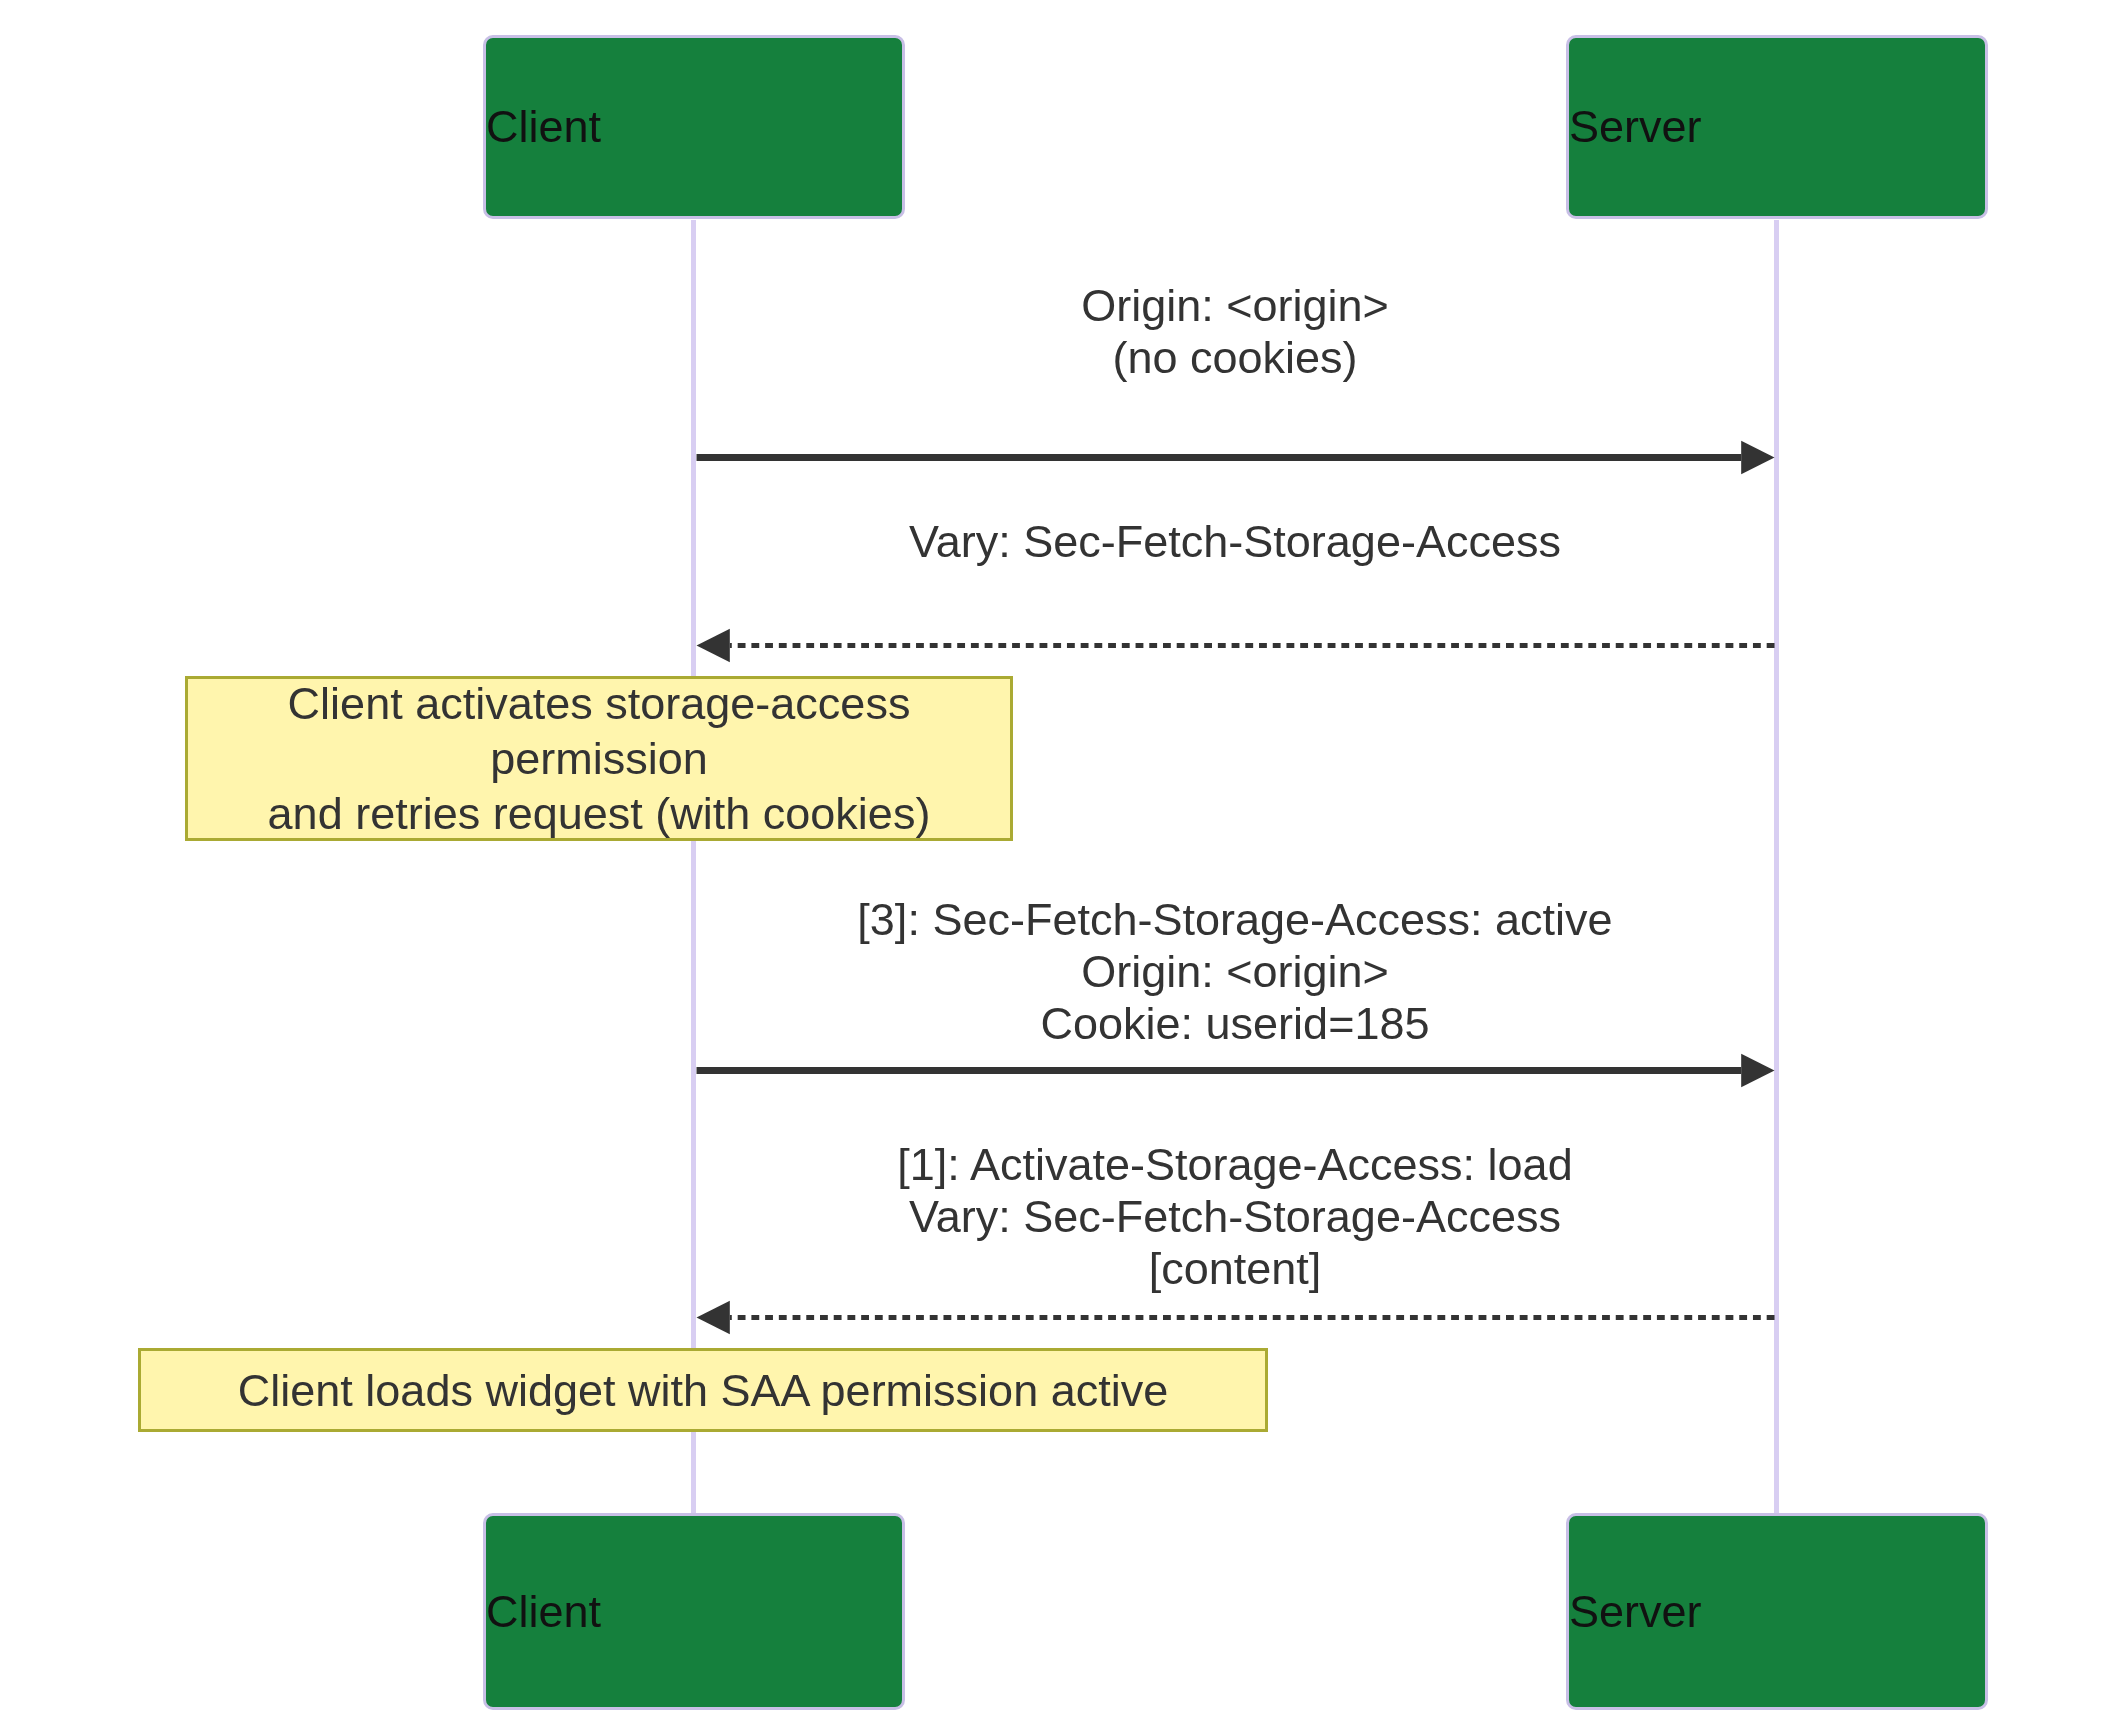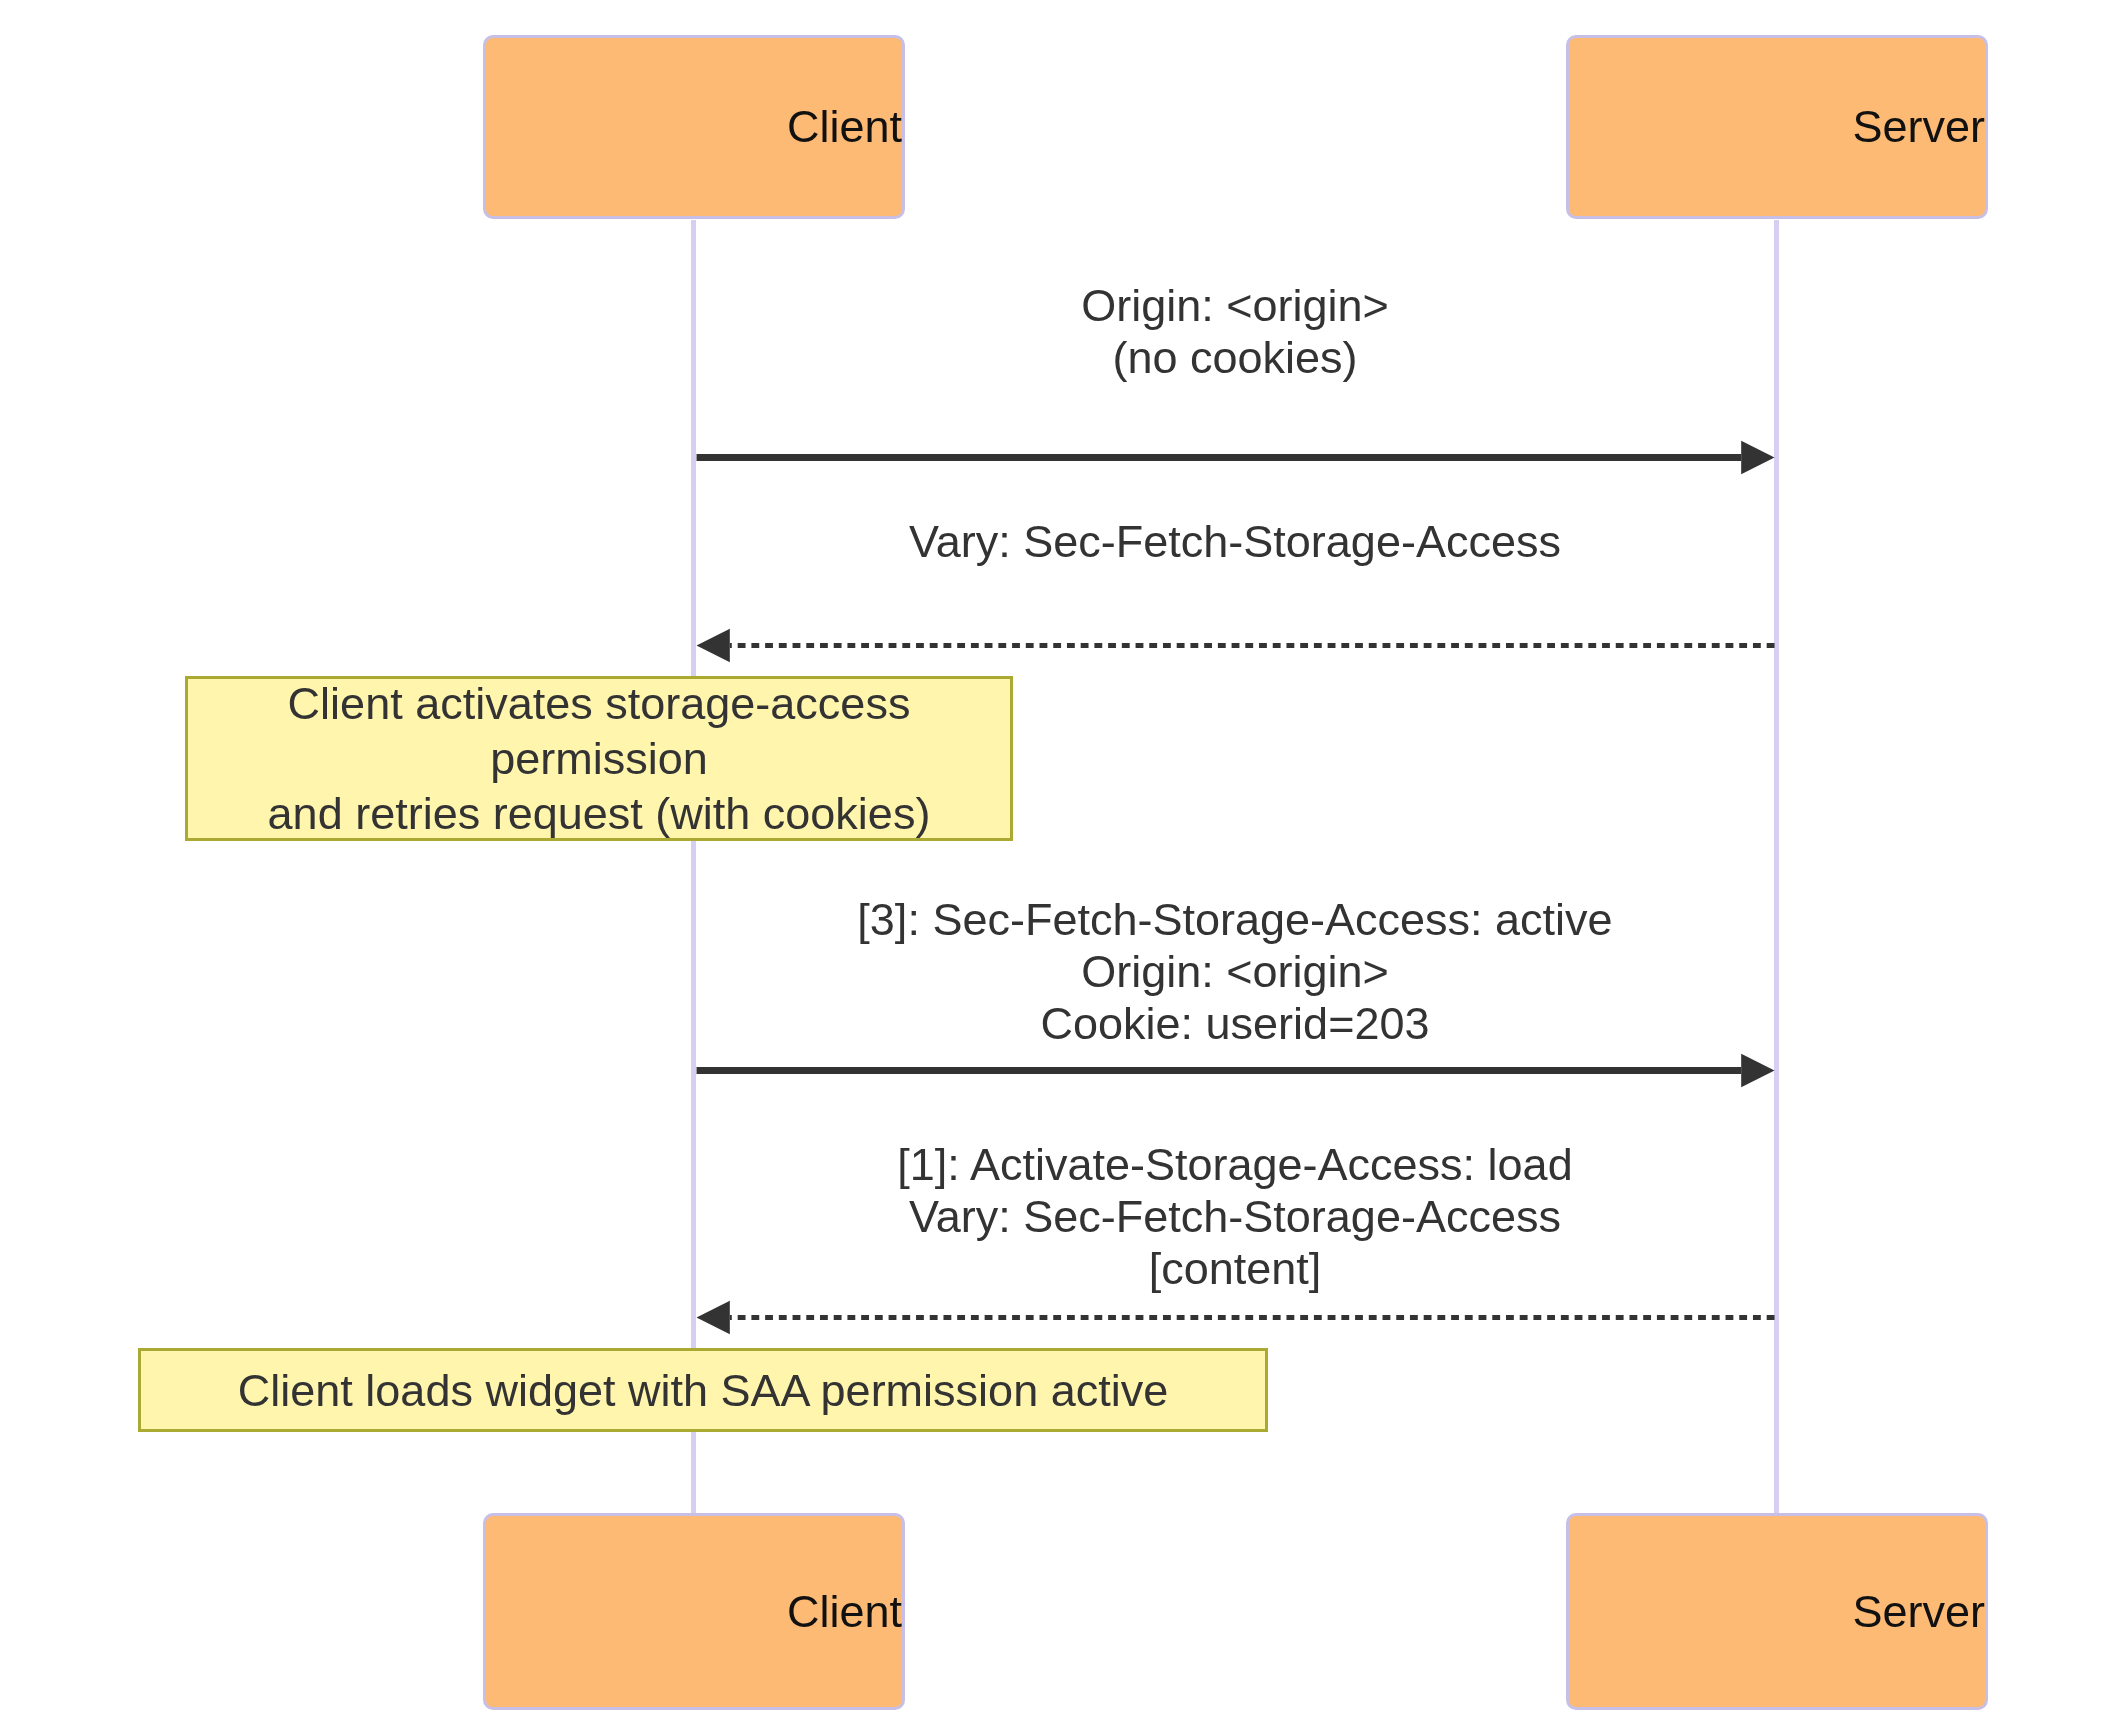--- a/index.html
+++ b/index.html
@@ -11,27 +11,27 @@
     position: relative;
     width: 2126px;
     height: 1732px;
     font-family: "Liberation Sans", "DejaVu Sans", sans-serif;
     overflow: hidden;
   }
   .actor-box {
     position: absolute;
     width: 422px;
     height: 184px;
-    background: #fdba74;
+    background: #15803d;
     border: 3px solid #C8BFE6;
     border-radius: 9.9px;
     box-sizing: border-box;
     display: flex;
     align-items: center;
-    justify-content: flex-end;
+    justify-content: flex-start;
     font-size: 45px;
     color: #111111;
   }
   .actor-box.bottom { height: 197px; }
   .lifeline {
     position: absolute;
     top: 220px;
     width: 4.9px;
     height: 1293px;
     background: #D8CEF2;
@@ -99,21 +99,21 @@
 </svg>
 
 <div class="note-box" style="left:185px; top:676px; width:828px; height:165px;">
   <span class="note-line">Client activates storage-access permission</span>
   <span class="note-line">and retries request (with cookies)</span>
 </div>
 
 <div class="msg-text" style="top:894px;">
   <span class="msg-line">[3]: Sec-Fetch-Storage-Access: active</span>
   <span class="msg-line">Origin: &lt;origin&gt;</span>
-  <span class="msg-line">Cookie: userid=203</span>
+  <span class="msg-line">Cookie: userid=185</span>
 </div>
 <svg class="arrow-svg" style="top:1046px;" viewBox="0 0 1110 50">
   <line x1="4" y1="25" x2="1070" y2="25" stroke="#333333" stroke-width="7"></line>
   <polygon points="1104,25 1070,8 1070,42" fill="#333333"></polygon>
 </svg>
 
 <div class="msg-text" style="top:1139px;">
   <span class="msg-line">[1]: Activate-Storage-Access: load</span>
   <span class="msg-line">Vary: Sec-Fetch-Storage-Access</span>
   <span class="msg-line">[content]</span>

